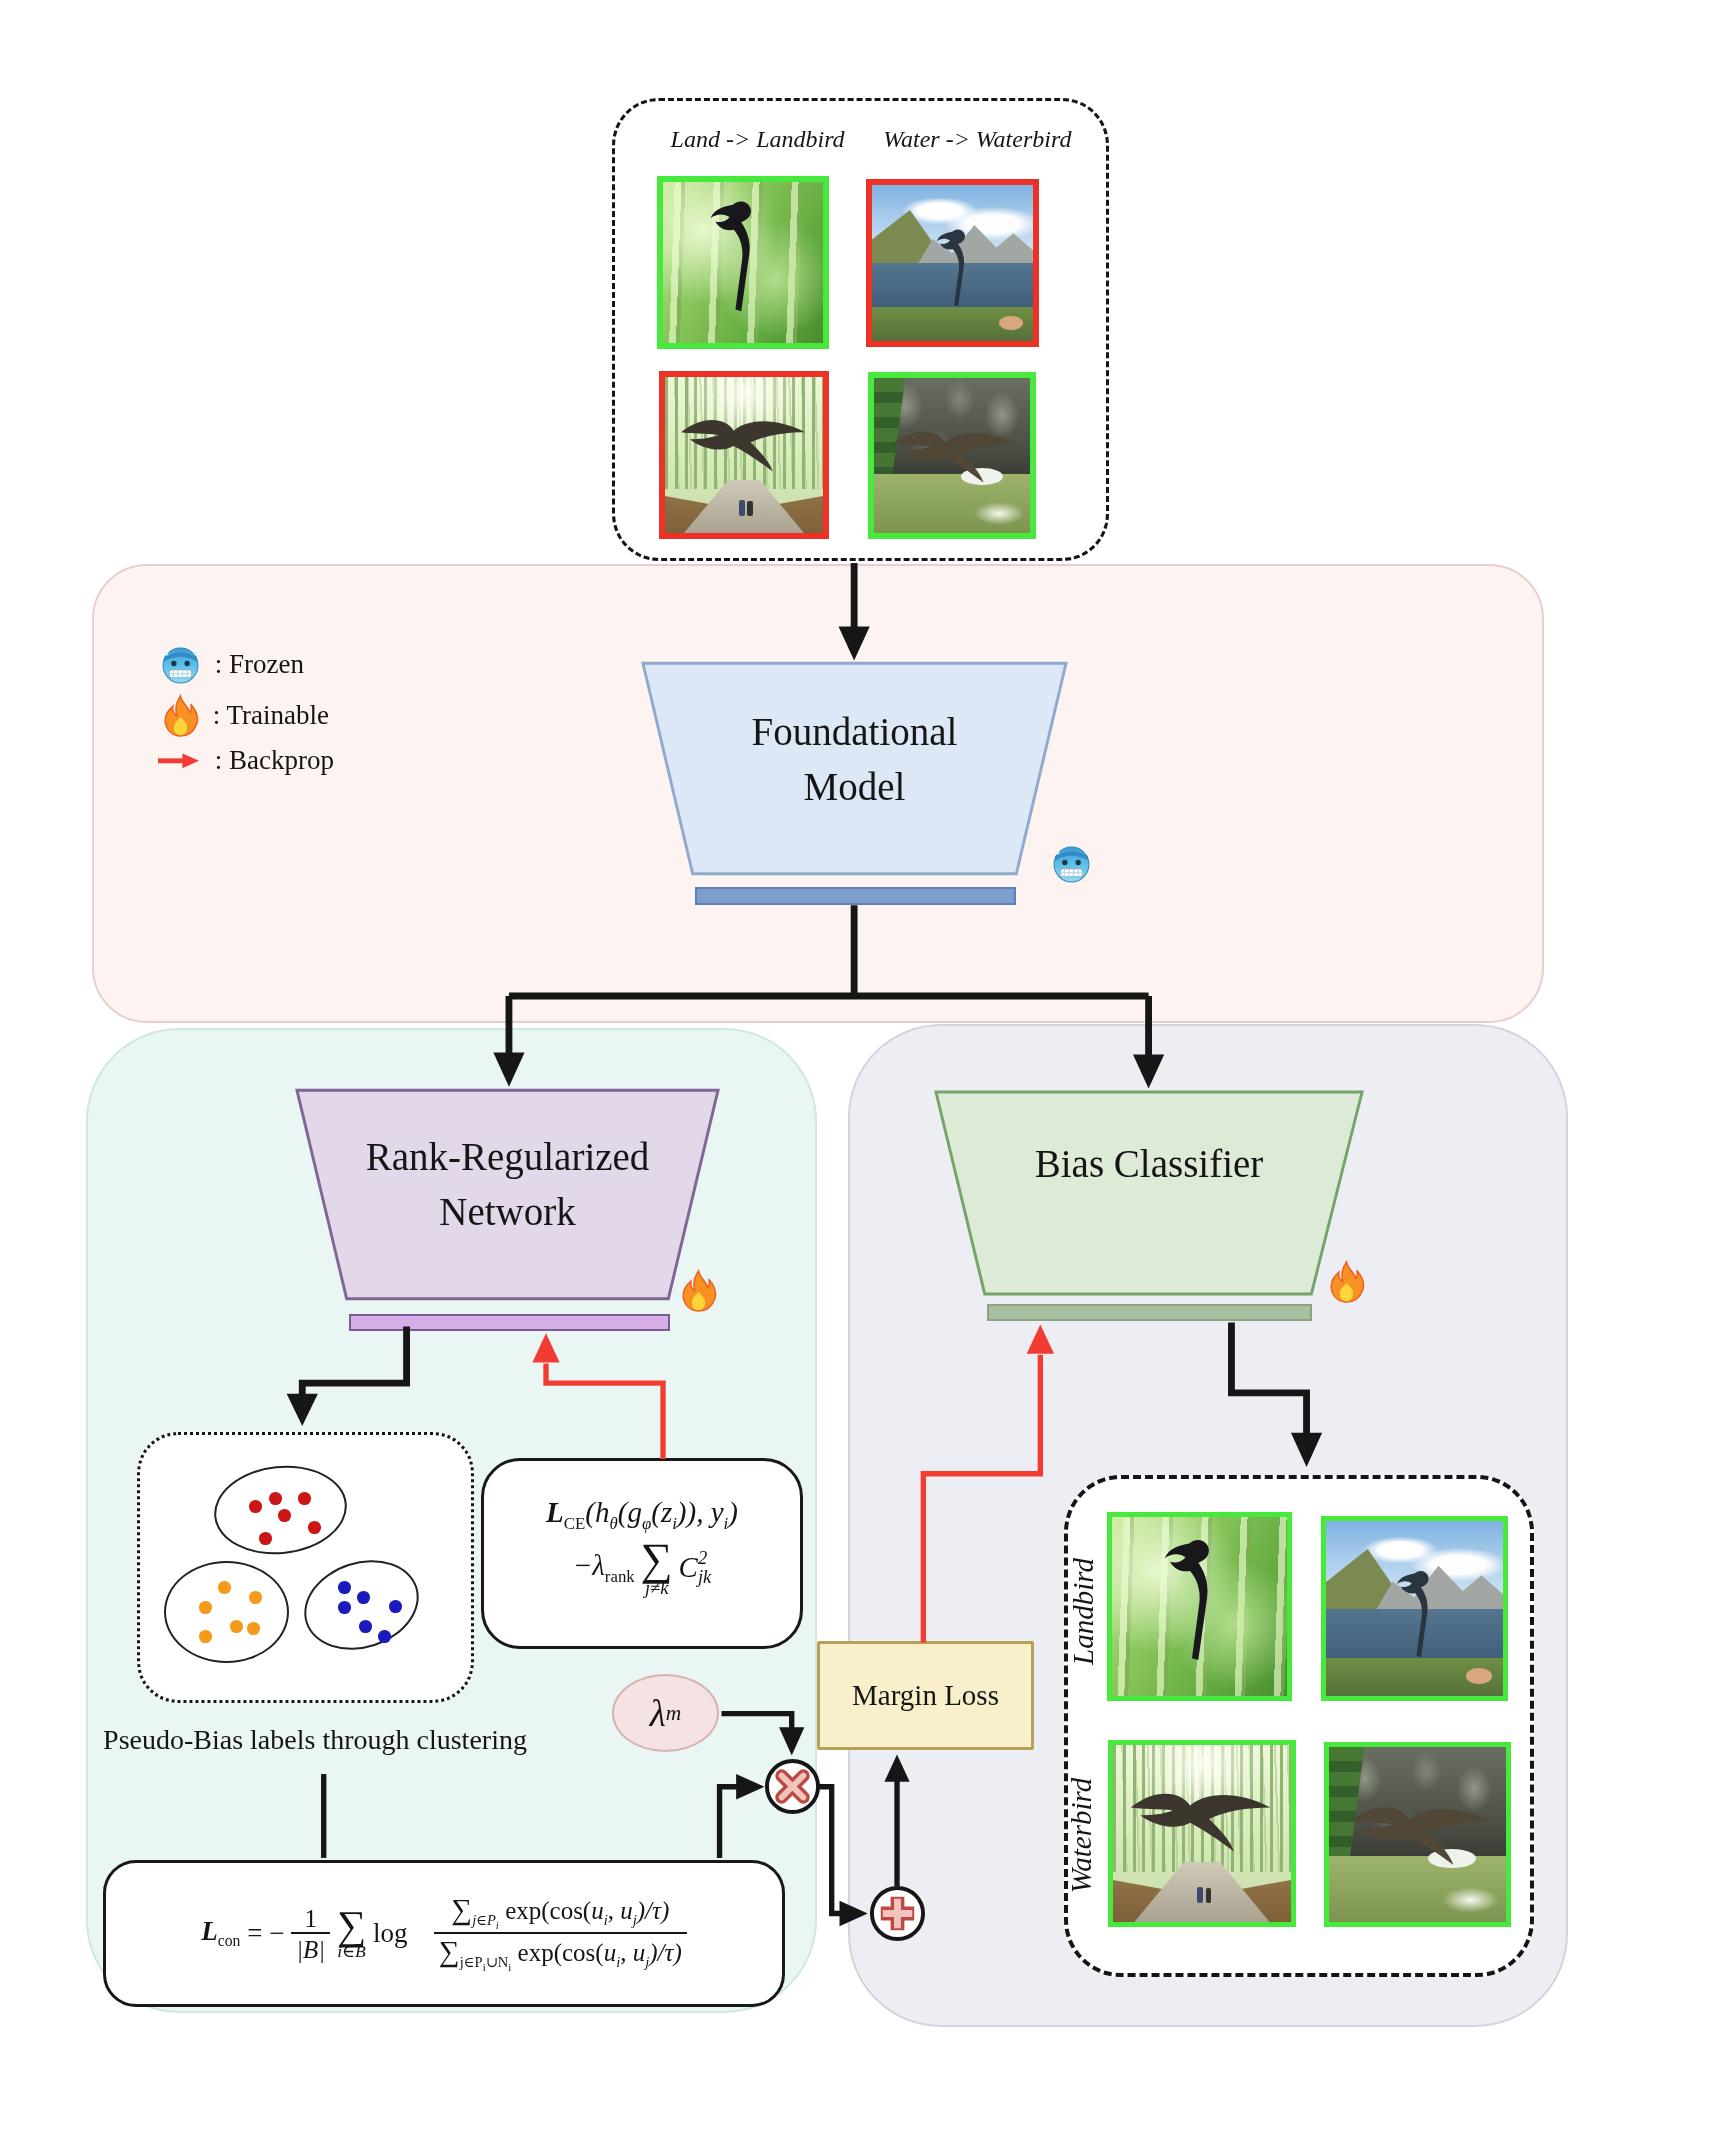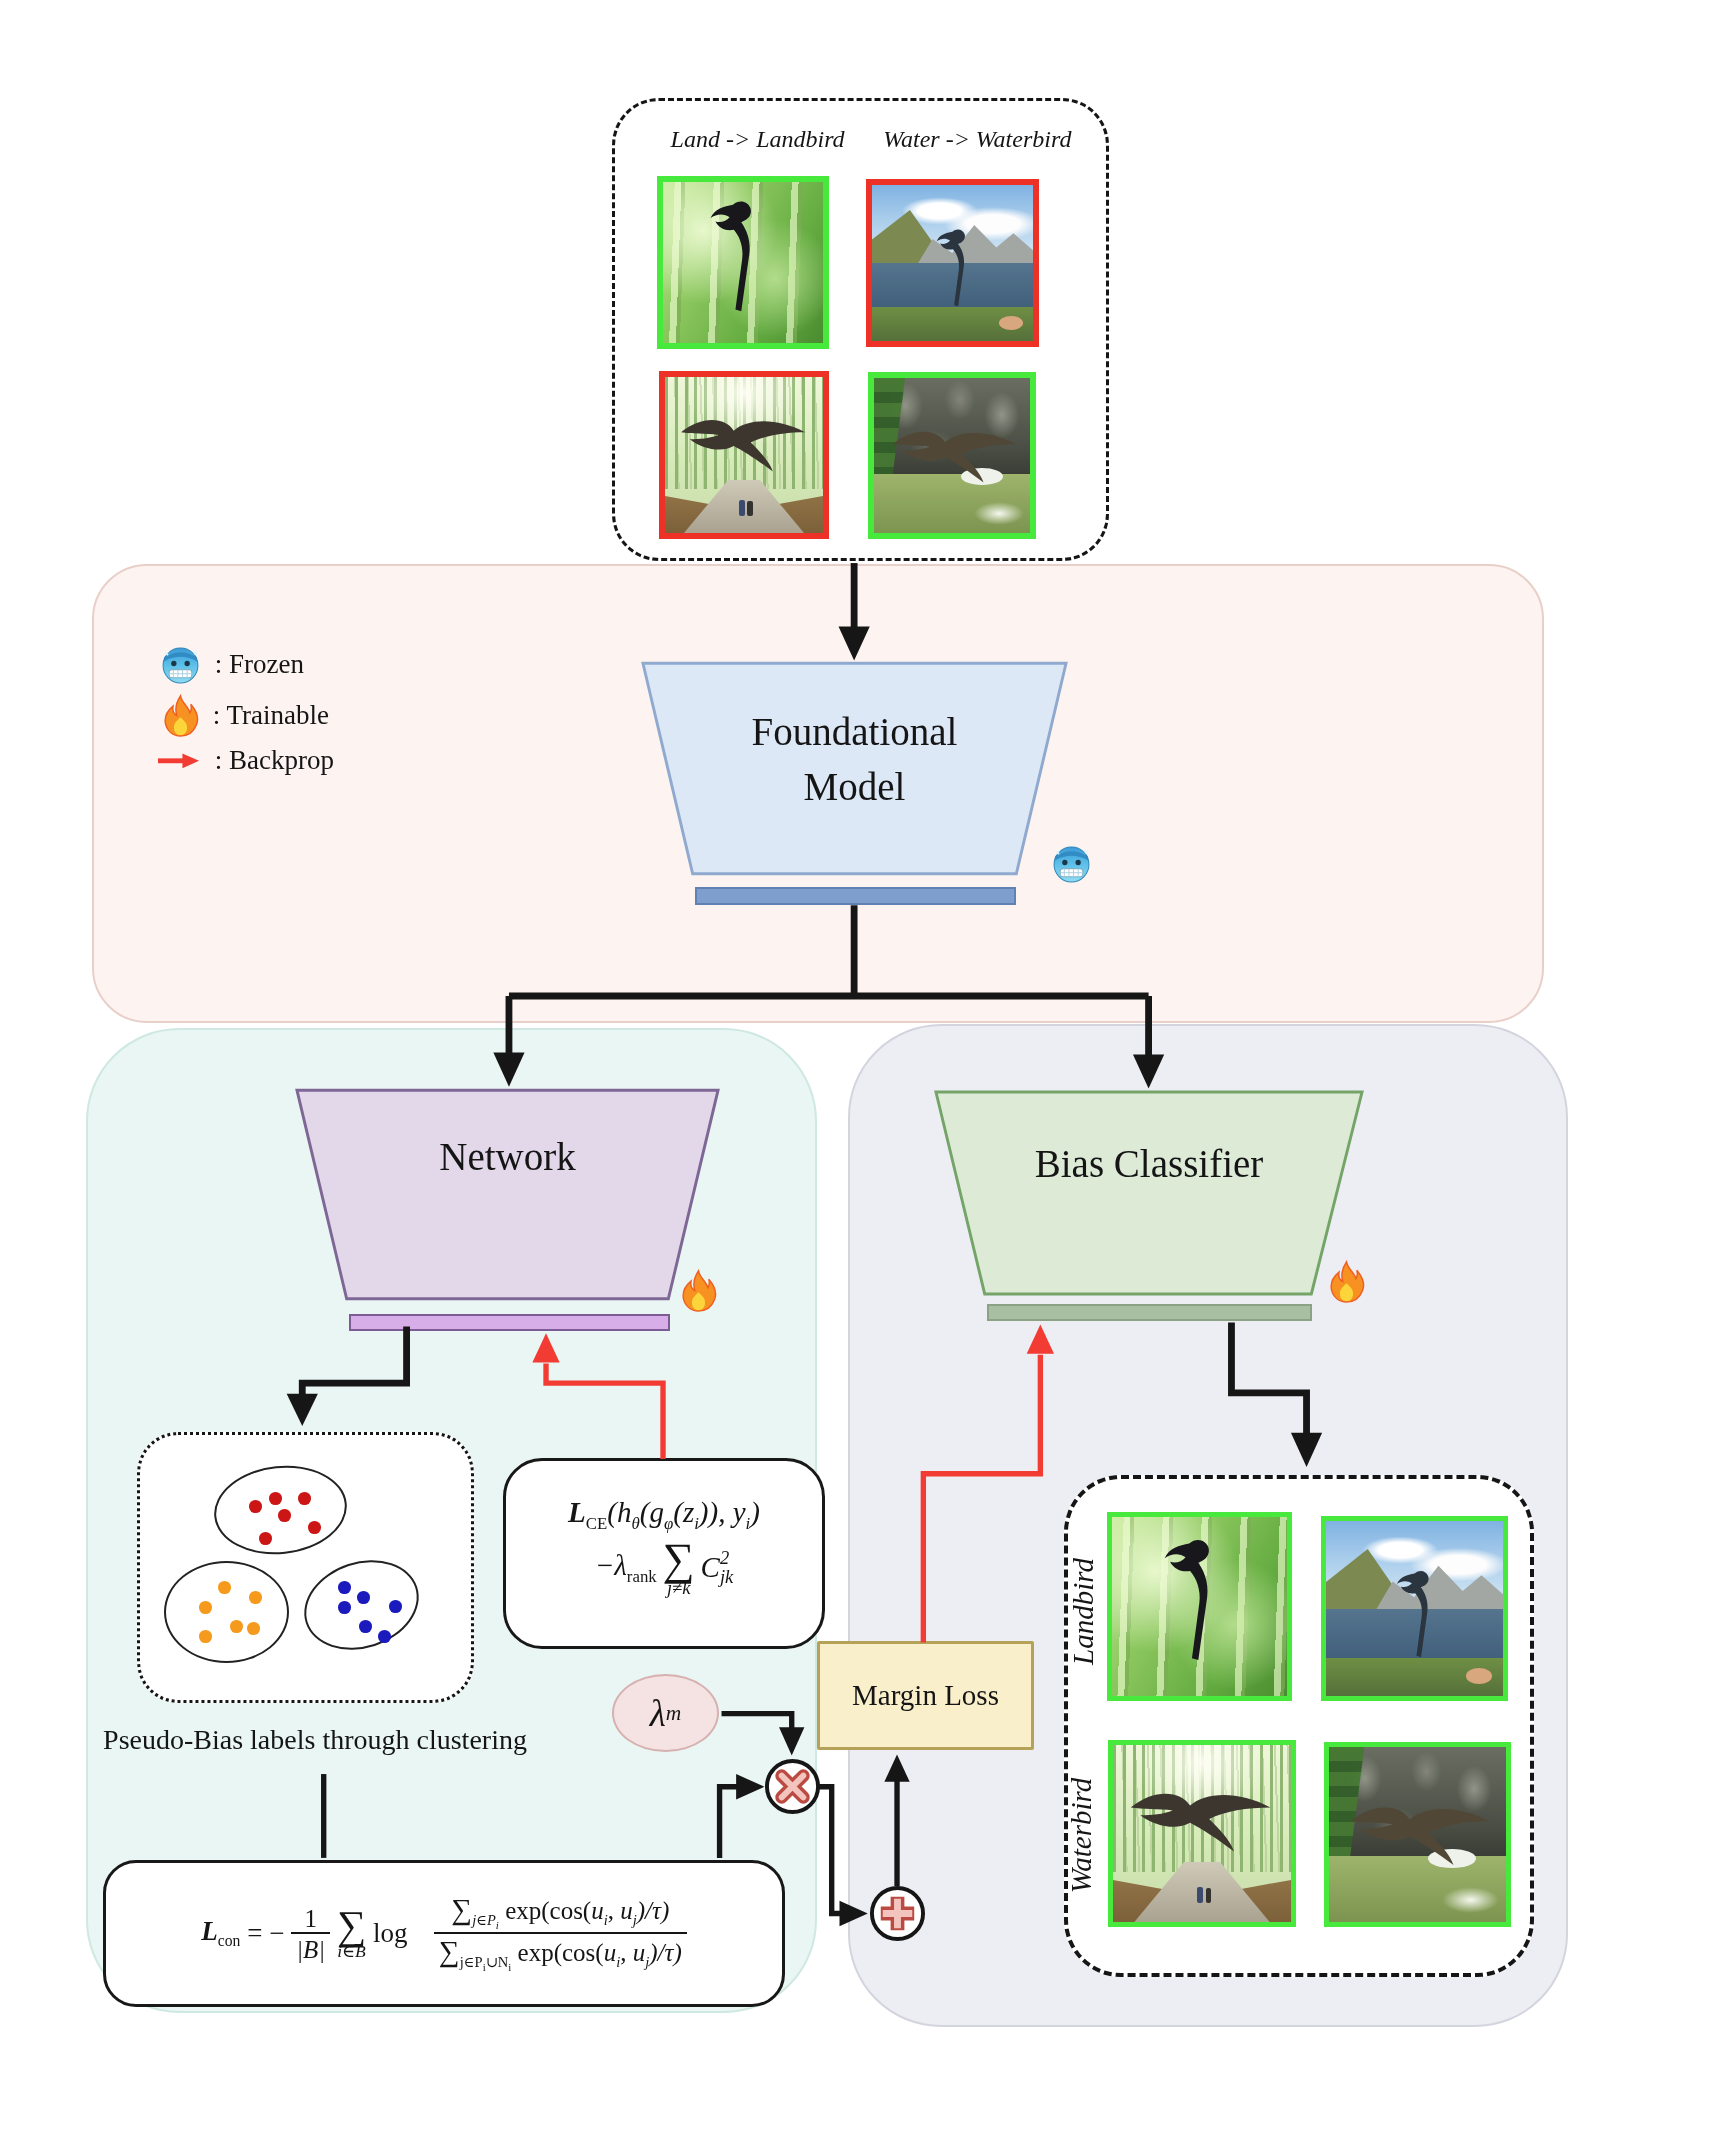--- a/index.html
+++ b/index.html
@@ -183,20 +183,21 @@
       <circle cx="26.5" cy="19" r="2.6" fill="#1c3848"></circle>
     <rect x="9" y="25" width="22" height="8" rx="2.5" fill="#fff" stroke="#7fb2c8"></rect>
     <path d="M13 25 V33 M17.5 25 V33 M22 25 V33 M26.5 25 V33 M9 29 H31" stroke="#a8cddd" stroke-width=".9" fill="none"></path>
     <path d="M5 8 l3 3 M8 8 l-3 3 M33 7 l3 3 M36 7 l-3 3" stroke="#dff4fb" stroke-width="1.2"></path>
   </svg>
 
   <svg class="abs" style="left:295px;top:1088px;" width="425" height="214" viewBox="0 0 436 219">
     <polygon points="2,2 434,2 383,216 53,216" fill="#e2d8e9" stroke="#7e6795" stroke-width="3"></polygon>
   </svg>
   <div class="trap-label" style="left:295px;top:1129px;width:425px;">
+    <div>Rank-Regularized</div>
     <div>Network</div>
   </div>
   <div class="bar" style="left:349px;top:1314px;width:321px;height:16.6px;background:#d7aee8;border:2px solid #7d5c96;"></div>
   <svg class="abs" width="37" height="43" viewBox="0 0 36 46" style="left:680px;top:1269px;">
     <path d="M18 2 C19 9 26 13 28 20 C30 17 30 14 29 11 C35 18 38 26 35 33 C32 41 26 45 18 45 C10 45 4 40 2 32 C0.5 25 4 18 10 13 C9 18 11 22 14 23 C12 16 14 8 18 2 Z" fill="#f79122" stroke="#ef5f23" stroke-width="1.6"></path>
     <path d="M18 25 C22 29 25 31 25 36 C25 41 22 44 18 44 C14 44 11 41 11 36 C11 31 14 29 18 25 Z" fill="#fcd53a"></path>
   </svg>
 
   <svg class="abs" style="left:934px;top:1090px;" width="430" height="206" viewBox="0 0 441 211">
     <polygon points="2,2 439,2 387,209 52,209" fill="#dcead6" stroke="#74a468" stroke-width="3"></polygon>
@@ -230,21 +231,21 @@
     <div class="dot" style="left:217px;top:156px;background:#1a1abd;"></div>
     <div class="dot" style="left:198px;top:166px;background:#1a1abd;"></div>
     <div class="dot" style="left:249px;top:165px;background:#1a1abd;"></div>
     <div class="dot" style="left:219px;top:185px;background:#1a1abd;"></div>
     <div class="dot" style="left:238px;top:195px;background:#1a1abd;"></div>
   </div>
   <div class="abs" style="left:76px;top:1724px;width:478px;text-align:center;font-size:28px;">
     <span>Pseudo-Bias labels through clustering</span>
   </div>
 
-  <div class="abs" style="left:481px;top:1458px;width:322px;height:191px;border:3.9px solid #181818;border-radius:39px;background:#fff;margin-left:22px;">
+  <div class="abs" style="left:481px;top:1458px;width:322px;height:191px;border:3.9px solid #181818;border-radius:39px;background:#fff;">
     <div class="mathline" style="position:absolute;top:35px;width:100%;text-align:center;font-size:29px;">
       <span style="font-weight:bold;">L</span><sub class="s">CE</sub><span>(h</span><sub class="s" style="font-style:italic;">θ</sub><span>(g</span><sub class="s" style="font-style:italic;">φ</sub><span>(z</span><sub class="s" style="font-style:italic;">i</sub><span>)), y</span><sub class="s" style="font-style:italic;">i</sub><span>)</span>
     </div>
     <div style="position:absolute;top:78px;width:100%;display:flex;justify-content:center;align-items:center;gap:5.9px;font-size:29px;font-style:italic;">
       <span><span>−λ</span><sub class="s">rank</sub></span>
       <span class="sum-col">
           <span class="sg" style="font-size:45px;">∑</span>
           <span class="lm" style="font-size:18.5px;">j≠k</span>
         </span>
       <span style="display:inline-flex;align-items:center;">

